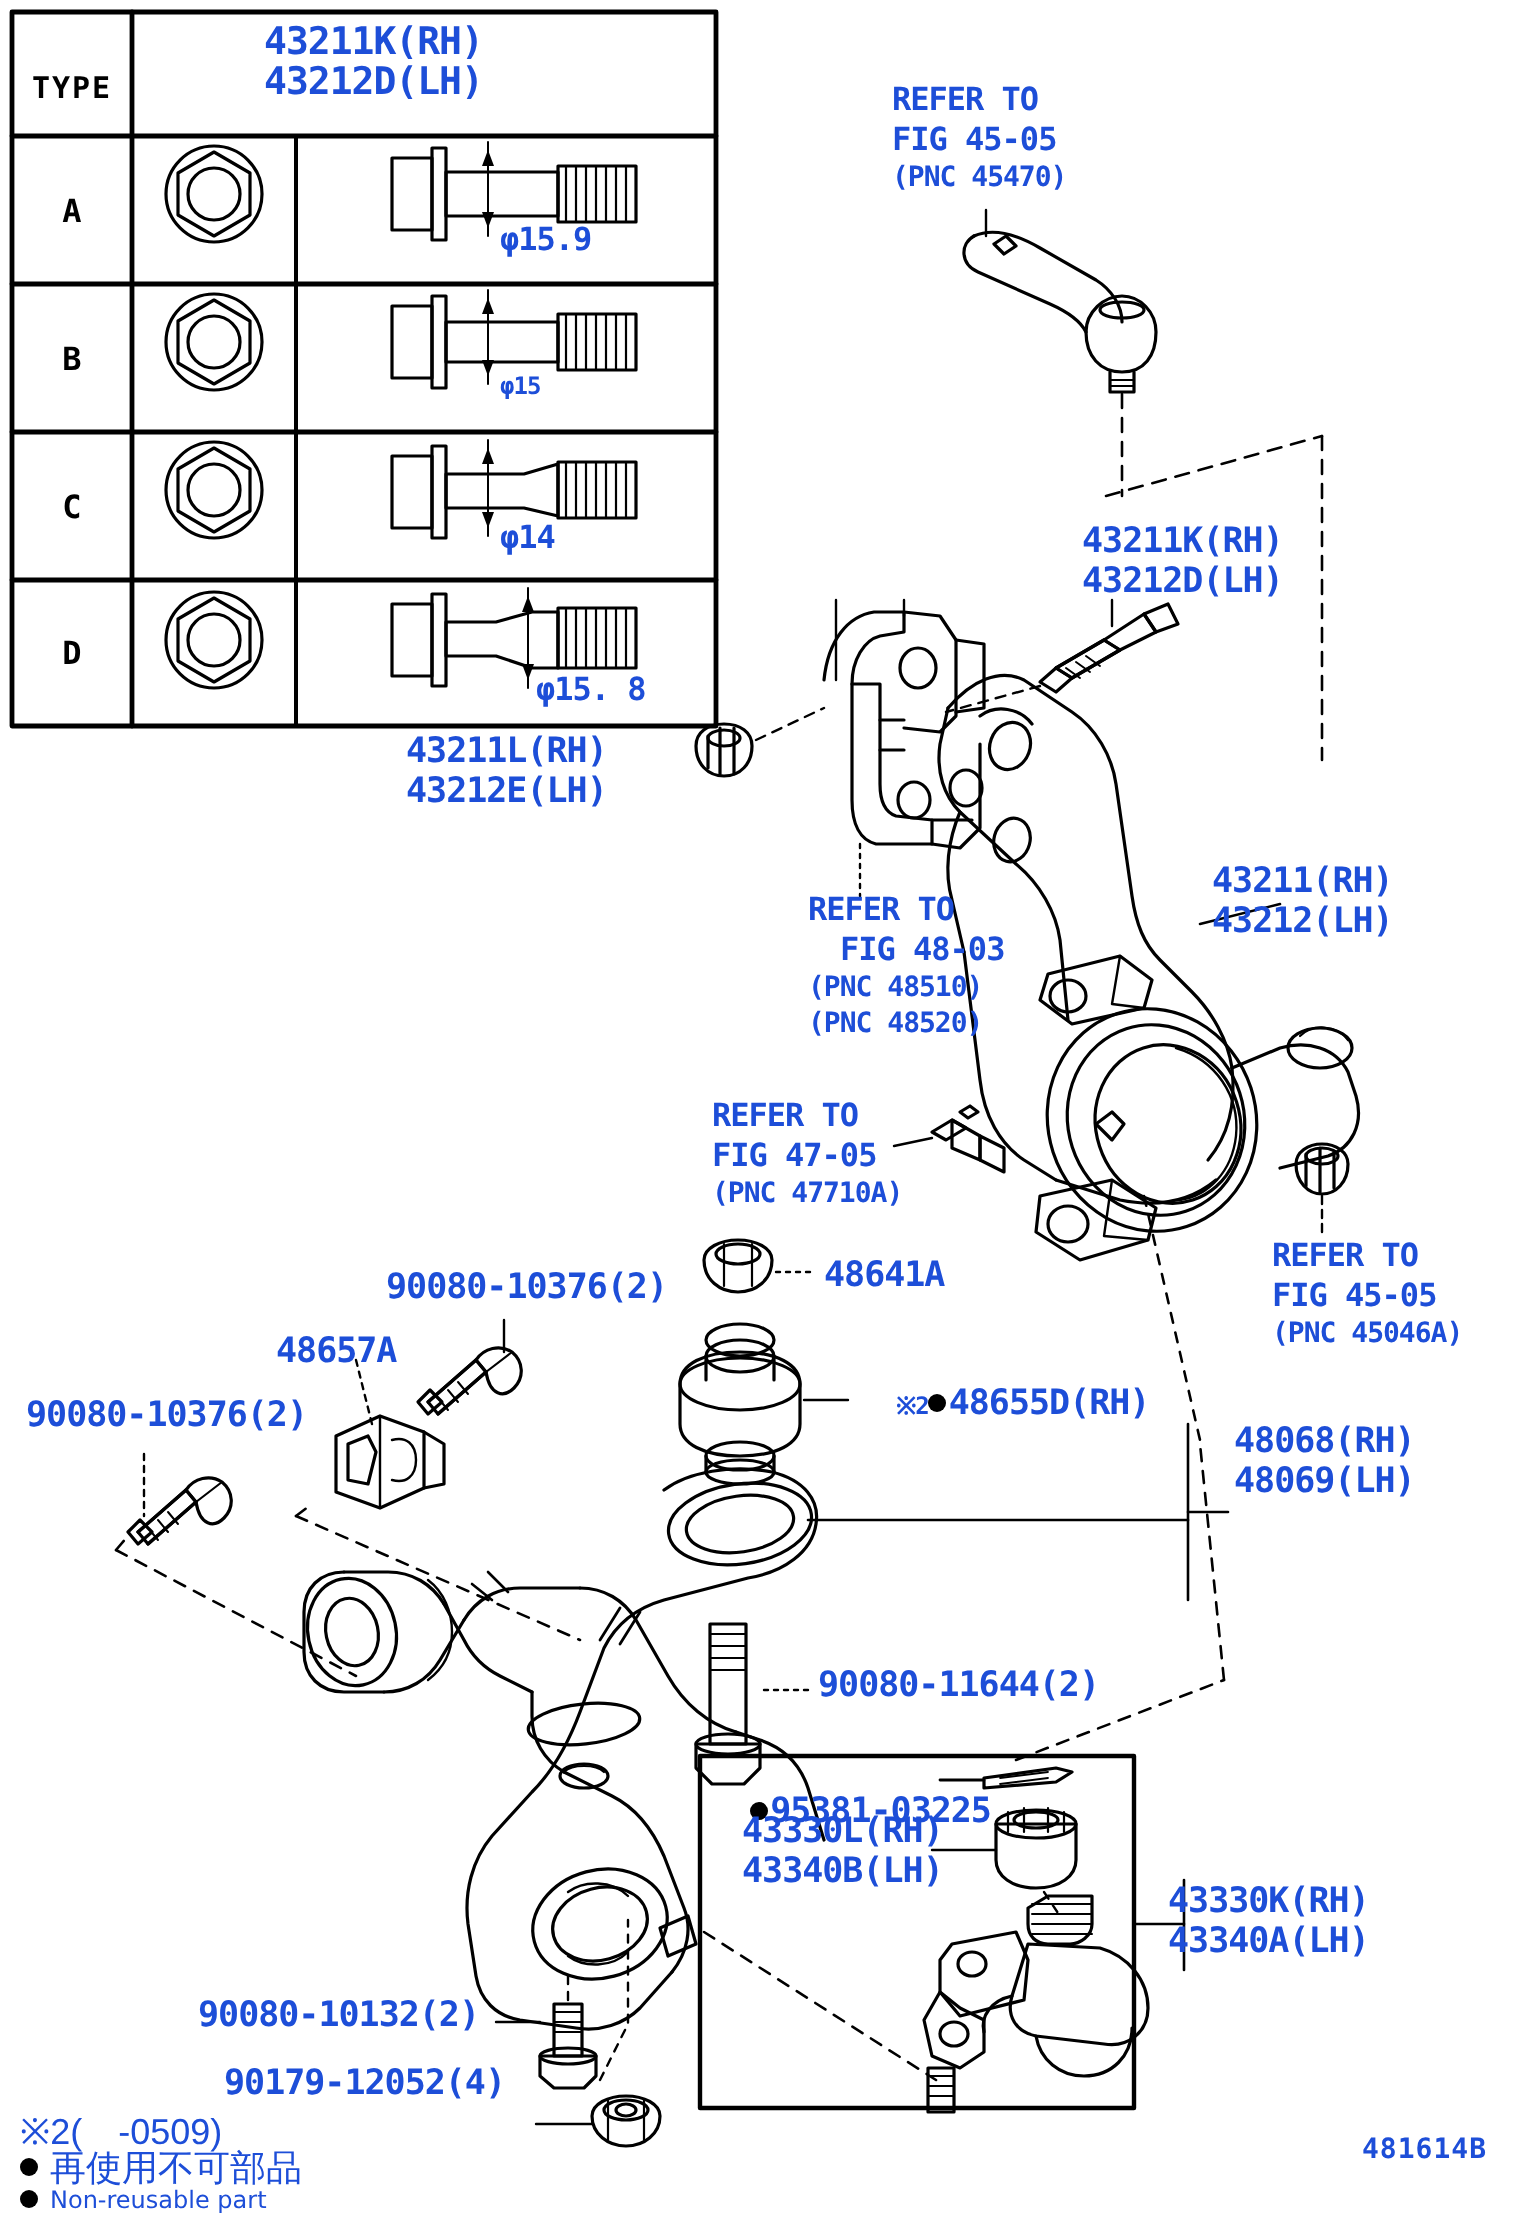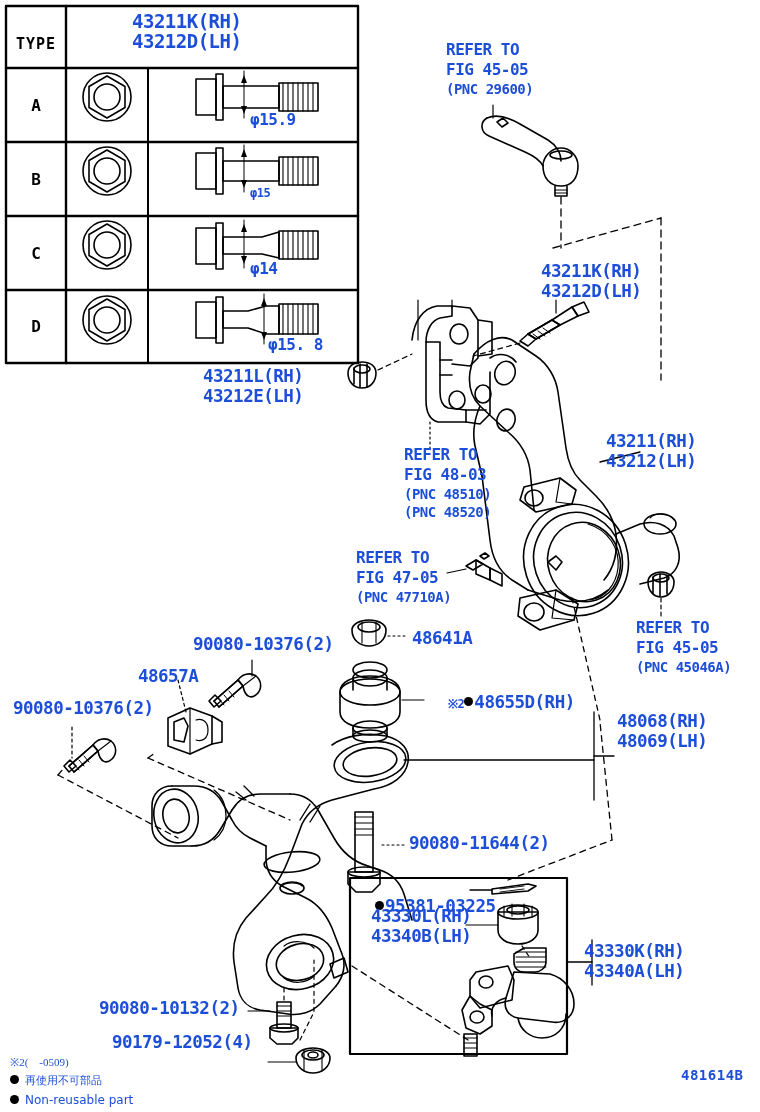--- a/index.html
+++ b/index.html
@@ -5,21 +5,21 @@
   html,body{margin:0;padding:0;background:#fff;}
   body{width:760px;height:1112px;position:relative;overflow:hidden;
        font-family:"DejaVu Sans Mono","Liberation Mono",monospace;color:#000;}
   #sheet{position:absolute;left:0;top:0;width:760px;height:1112px;}
   .lbl{position:absolute;white-space:pre;font-family:"DejaVu Sans Mono","Liberation Mono",monospace;
        font-weight:700;color:#1d4ed8;line-height:1.02;letter-spacing:-0.5px;}
   .lbl.big{font-size:17.5px;}
   .lbl.med{font-size:16px;text-align:center;}
   .lbl.small{font-size:14px;}
   .lbl.tiny{font-size:12.5px;font-weight:700;}
-  .lbl.jp{font-family:Liberation Serif, serif;font-size:11px;font-weight:400;letter-spacing:0;}
+  .lbl.jp{font-family:Liberation Sans, sans-serif;font-size:18px;font-weight:400;letter-spacing:0;}
   .lbl.foot{font-family:"DejaVu Sans","Liberation Sans",sans-serif;font-size:12px;font-weight:400;letter-spacing:0;}
   .lbl.code{font-size:14px;font-weight:700;letter-spacing:0.5px;}
   .tcell{position:absolute;display:flex;align-items:center;justify-content:center;
          font-family:"DejaVu Sans Mono","Liberation Mono",monospace;font-weight:700;}
   svg{position:absolute;left:0;top:0;}
   .dot{display:inline-block;width:9px;height:9px;border-radius:50%;background:#000;
        vertical-align:middle;margin-right:1px;position:relative;top:-1px;}
 </style>
 </head>
 <body>
@@ -469,30 +469,30 @@
   <span>D</span>
     </div>
 
 <div class="lbl" style="left:250px;top:112px;font-size:16px;">φ15.9</div>
 <div class="lbl" style="left:250px;top:187px;font-size:12px;">φ15</div>
 <div class="lbl" style="left:250px;top:261px;font-size:16px;">φ14</div>
 <div class="lbl" style="left:268px;top:337px;font-size:16px;">φ15. 8</div>
 
 <div class="lbl med" style="left:446px;top:42px;">REFER TO</div>
 <div class="lbl med" style="left:446px;top:62px;">FIG 45-05</div>
-<div class="lbl small" style="left:446px;top:82px;">(PNC 29600)</div>
+<div class="lbl small" style="left:446px;top:82px;">(PNC 45470)</div>
 
 <div class="lbl big" style="left:541px;top:263px;">43211K(RH)</div>
 <div class="lbl big" style="left:541px;top:283px;">43212D(LH)</div>
 
 <div class="lbl big" style="left:203px;top:368px;">43211L(RH)</div>
 <div class="lbl big" style="left:203px;top:388px;">43212E(LH)</div>
 
 <div class="lbl med" style="left:404px;top:447px;">REFER TO</div>
-<div class="lbl med" style="left:404px;top:467px;">FIG 48-03</div>
+<div class="lbl med" style="left:420px;top:467px;">FIG 48-03</div>
 <div class="lbl small" style="left:404px;top:487px;">(PNC 48510)</div>
 <div class="lbl small" style="left:404px;top:505px;">(PNC 48520)</div>
 
 <div class="lbl big" style="left:606px;top:433px;">43211(RH)</div>
 <div class="lbl big" style="left:606px;top:453px;">43212(LH)</div>
 
 <div class="lbl med" style="left:356px;top:550px;">REFER TO</div>
 <div class="lbl med" style="left:356px;top:570px;">FIG 47-05</div>
 <div class="lbl small" style="left:356px;top:590px;">(PNC 47710A)</div>
 

